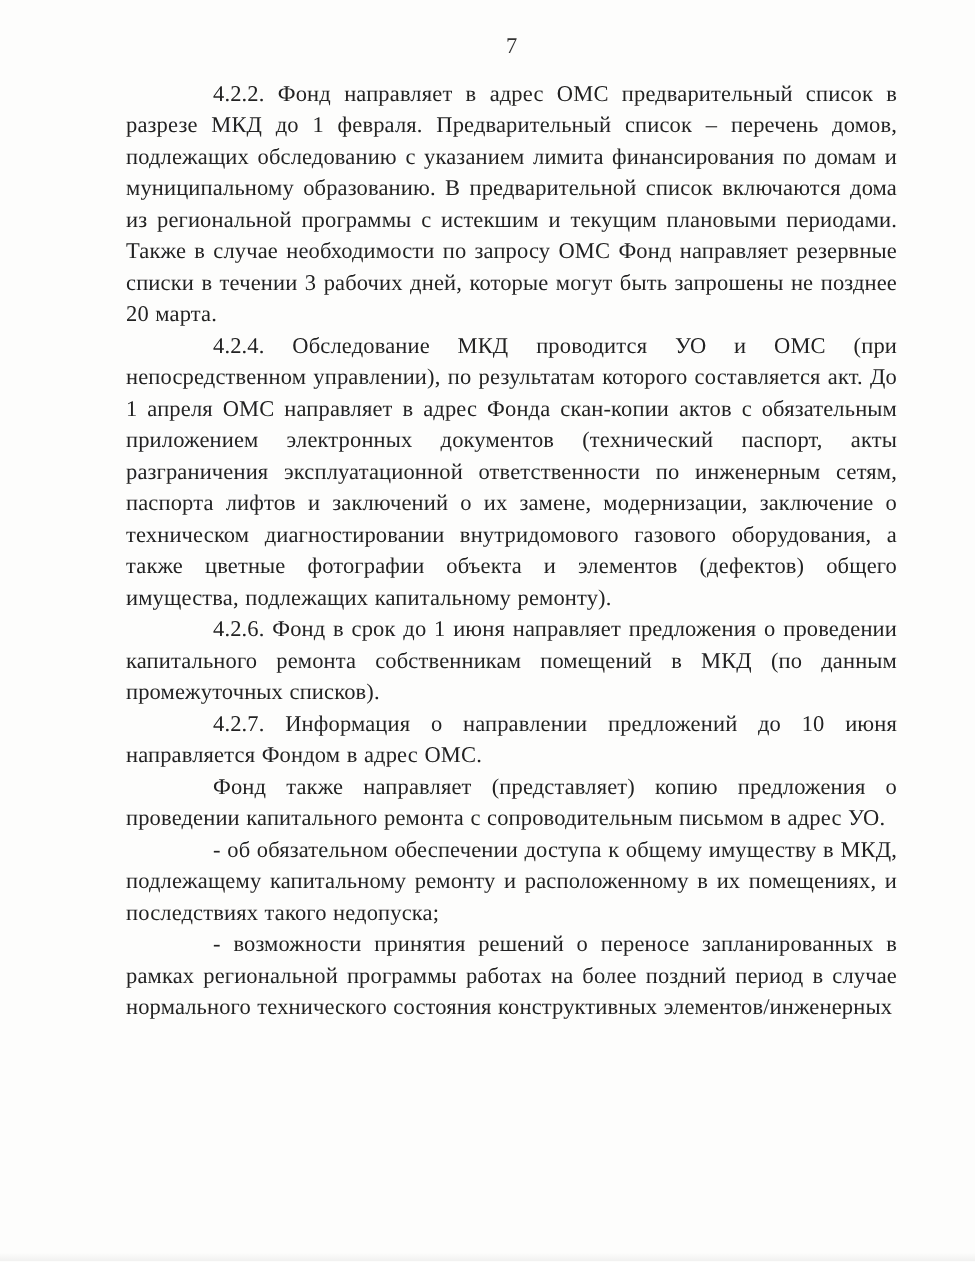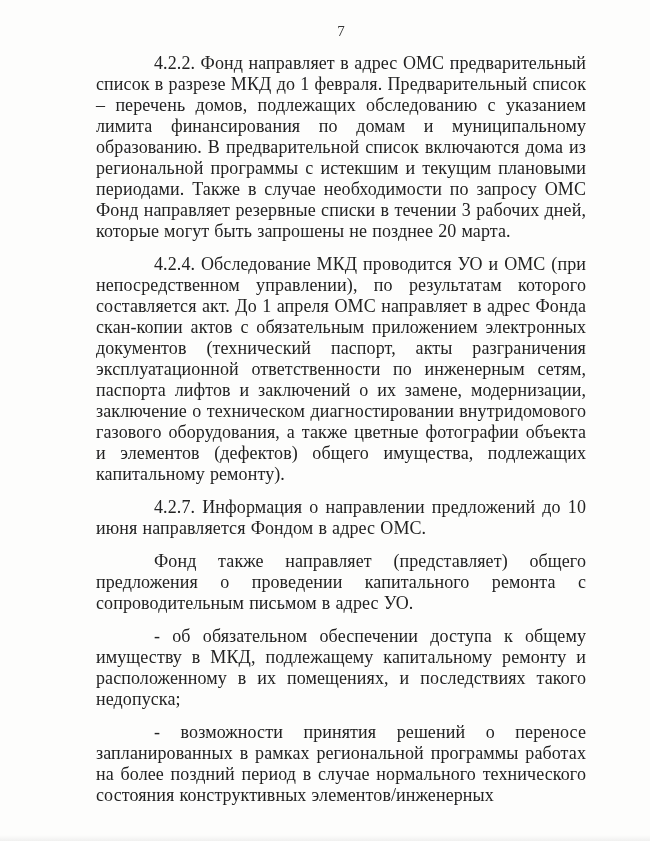--- a/index.html
+++ b/index.html
@@ -19,24 +19,24 @@
     overflow: hidden;
   }
   .page-number {
     text-align: center;
     font-size: 15px;
     line-height: 18px;
     margin-bottom: 13px;
     color: #333333;
   }
   p.para {
-    margin: 12px;
+    margin: 0;
     text-align: justify;
     text-indent: 58px;
-    font-size: 18px;
+    font-size: 15px;
     line-height: 21px;
     word-spacing: 0.5px;
     letter-spacing: 0.1px;
   }
   
   .scan-edge {
     position: absolute;
     left: 0;
     bottom: 0;
     width: 100%;
@@ -46,19 +46,20 @@
   }
 </style>
 </head>
 <body>
 
 <div class="page">
   <div class="page-number">7</div>
 
   <p class="para">4.2.2. Фонд направляет в адрес ОМС предварительный список в разрезе МКД до 1 февраля. Предварительный список – перечень домов, подлежащих обследованию с указанием лимита финансирования по домам и муниципальному образованию. В предварительной список включаются дома из региональной программы с истекшим и текущим плановыми периодами. Также в случае необходимости по запросу ОМС Фонд направляет резервные списки в течении 3 рабочих дней, которые могут быть запрошены не позднее 20 марта.</p>
   <p class="para">4.2.4. Обследование МКД проводится УО и ОМС (при непосредственном управлении), по результатам которого составляется акт. До 1 апреля ОМС направляет в адрес Фонда скан-копии актов с обязательным приложением электронных документов (технический паспорт, акты разграничения эксплуатационной ответственности по инженерным сетям, паспорта лифтов и заключений о их замене, модернизации, заключение о техническом диагностировании внутридомового газового оборудования, а также цветные фотографии объекта и элементов (дефектов) общего имущества, подлежащих капитальному ремонту).</p>
+  <p class="para">4.2.6. Фонд в срок до 1 июня направляет предложения о проведении капитального ремонта собственникам помещений в МКД (по данным промежуточных списков).</p>
   <p class="para">4.2.7. Информация о направлении предложений до 10 июня направляется Фондом в адрес ОМС.</p>
-  <p class="para">Фонд также направляет (представляет) общего предложения о проведении капитального ремонта с сопроводительным письмом в адрес УО.</p>
+  <p class="para">Фонд также направляет (представляет) копию предложения о проведении капитального ремонта с сопроводительным письмом в адрес УО.</p>
   <p class="para">- об обязательном обеспечении доступа к общему имуществу в МКД, подлежащему капитальному ремонту и расположенному в их помещениях, и последствиях такого недопуска;</p>
   <p class="para">- возможности принятия решений о переносе запланированных в рамках региональной программы работах на более поздний период в случае нормального технического состояния конструктивных элементов/инженерных</p>
 
   <div class="scan-edge"></div>
 </div>
 
 </body></html>

